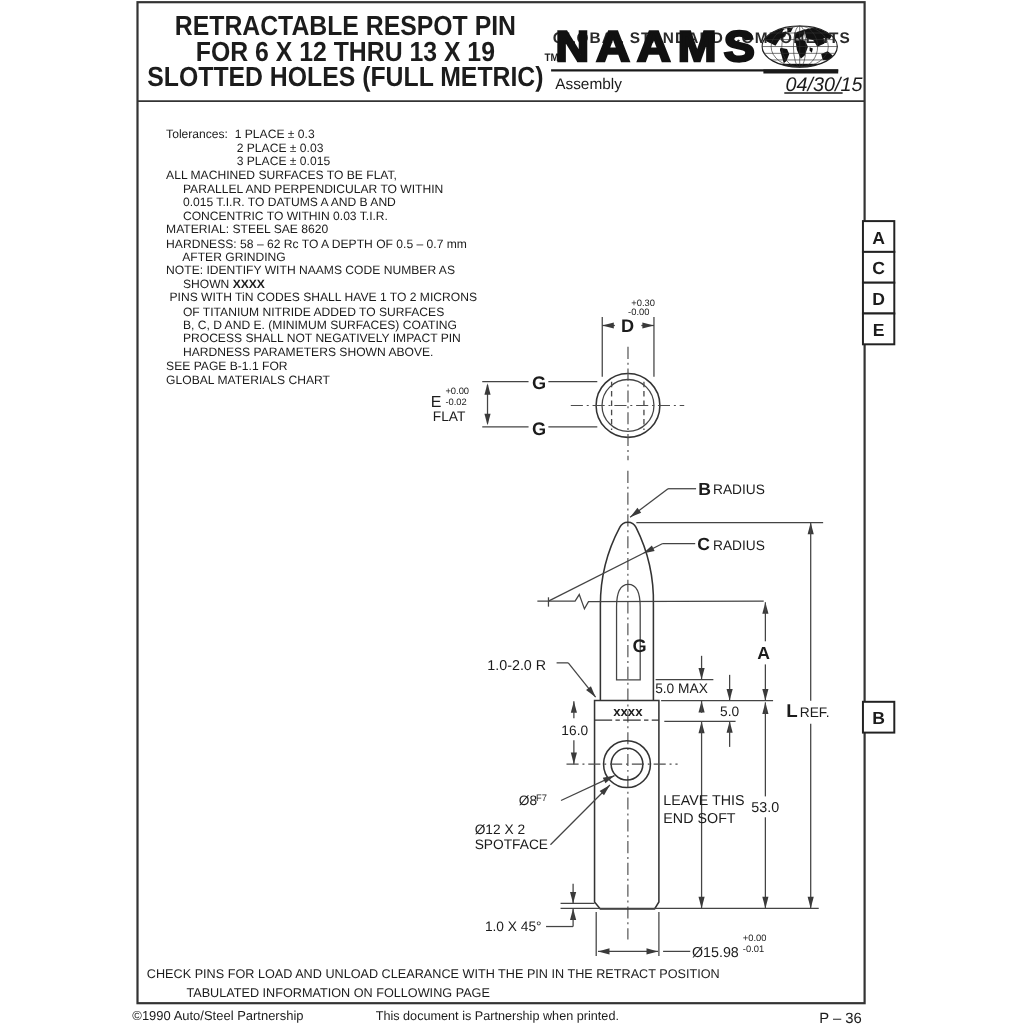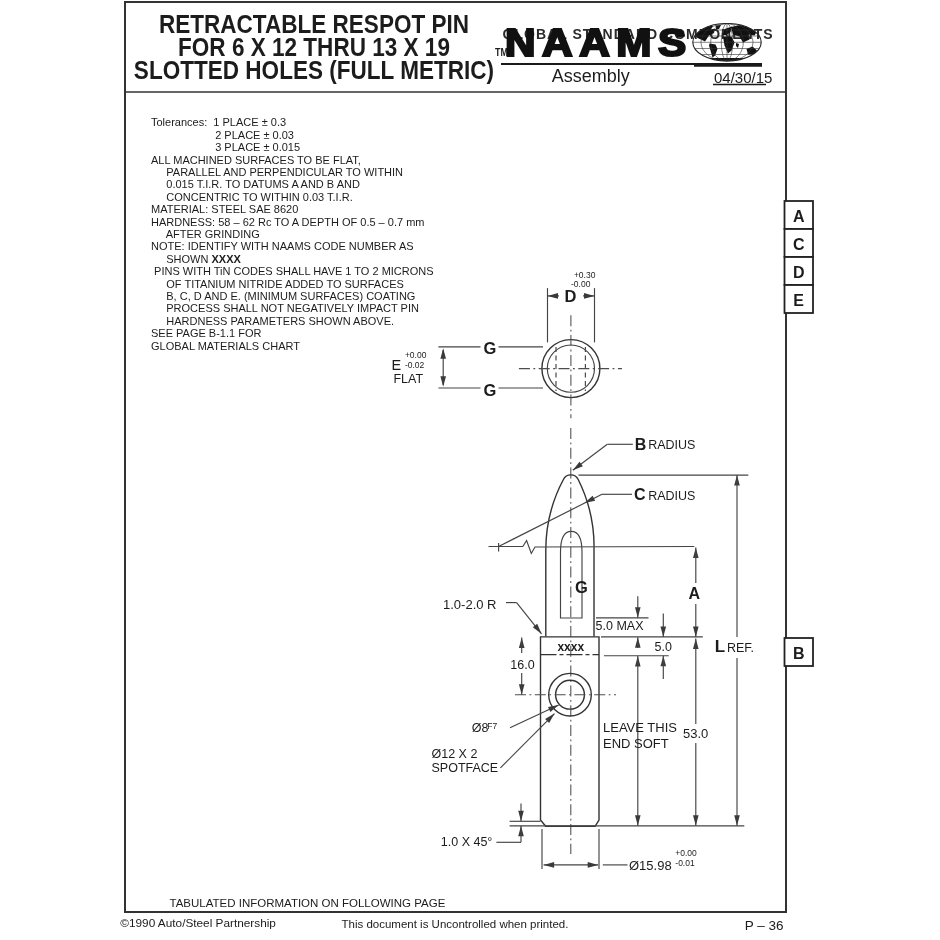--- a/index.html
+++ b/index.html
@@ -146,22 +146,22 @@
 <rect x="784.5" y="638" width="28.5" height="28" fill="#fff" stroke="#222" stroke-width="1.8"></rect>
 <text x="798.7" y="658.5" font-size="16" font-weight="bold" text-anchor="middle" fill="#1c1c1c">B</text>
   </svg>
 
   <div class="abs" style="left:103.5px; top:12.5px; width:420px; text-align:center; font-weight:bold; font-size:25.2px; line-height:23px; white-space:nowrap; transform:scaleX(0.895); transform-origin:50% 0;">
     RETRACTABLE RESPOT PIN<br>FOR 6 X 12 THRU 13 X 19<br>SLOTTED HOLES (FULL METRIC)<span style="display:inline-block; width:0; height:0; white-space:nowrap; overflow:visible;"><span style="display:inline-block; font-size:10px; transform:translate(1px,-23px);">TM</span></span>
   </div>
 
   <div class="abs" style="left:502.6px; top:26px; font-size:14px; font-weight:bold; letter-spacing:1.02px; color:#2a2a2a;">GLOBAL STANDARD COMPONENTS</div>
   <div class="abs" style="left:505px; top:23px; font-size:39px; line-height:39px; font-weight:bold; letter-spacing:6px; -webkit-text-stroke:2.2px #111; color:#111; transform:scaleX(1.085); transform-origin:left top;">NAAMS</div>
-  <div class="abs" style="left:504.7px; top:69.2px; font-size:18px; line-height:14px;margin-left:47px;">Assembly</div>
-  <div class="abs" style="left:714px; top:70.7px; width:52px; text-align:right; font-size:15px; line-height:13px;">04/30/15</div>
+  <div class="abs" style="left:504.7px; top:69.2px; font-size:14px; line-height:14px;">Assembly</div>
+  <div class="abs" style="left:714px; top:70.7px; width:52px; text-align:right; font-size:18px; line-height:13px;font-style:italic;">04/30/15</div>
 
   <svg class="abs" style="left:692px; top:23px" width="71" height="40" viewBox="0 0 71 40">
     <defs>
         <clipPath id="gc">
           <ellipse cx="35" cy="19.3" rx="34.2" ry="18.8"></ellipse>
         </clipPath>
       </defs>
     <g clip-path="url(#gc)">
       <path d="M2,11 L7,4.5 L14,2.5 L21,3 L19,6.5 L23,5.5 L22,10 L17,12.5 L13,18.5 L9,16.5 L5.5,15 Z" fill="#111"></path>
       <path d="M23.5,2.5 L29,2 L27,6 L24,6.5 Z" fill="#111"></path>
@@ -200,17 +200,18 @@
 NOTE: IDENTIFY WITH NAAMS CODE NUMBER AS
      SHOWN <b>XXXX</b>
  PINS WITH TiN CODES SHALL HAVE 1 TO 2 MICRONS
      OF TITANIUM NITRIDE ADDED TO SURFACES
      B, C, D AND E. (MINIMUM SURFACES) COATING
      PROCESS SHALL NOT NEGATIVELY IMPACT PIN
      HARDNESS PARAMETERS SHOWN ABOVE.
 SEE PAGE B-1.1 FOR
 GLOBAL MATERIALS CHART</div>
 
+  <div class="abs" style="left:133.5px; top:881.4px; font-size:11.5px; line-height:11.5px;">CHECK PINS FOR LOAD AND UNLOAD CLEARANCE WITH THE PIN IN THE RETRACT POSITION</div>
   <div class="abs" style="left:133.5px; top:897.5px; font-size:11.5px; line-height:11.5px;margin-left:36px;">TABULATED INFORMATION ON FOLLOWING PAGE</div>
   <div class="abs" style="left:120.3px; top:917.8px; font-size:11.8px; line-height:11.5px;">©1990 Auto/Steel Partnership</div>
-  <div class="abs" style="left:341.5px; top:918.9px; font-size:11.5px; line-height:11.5px;">This document is Uncontrolled when printed.</div>
+  <div class="abs" style="left:341.5px; top:918.9px; font-size:11.5px; line-height:11.5px;">This document is Partnership when printed.</div>
   <div class="abs" style="left:744.7px; top:918.9px; font-size:13.5px; line-height:13.5px;">P – 36</div>
 </div>
 
 </body></html>

